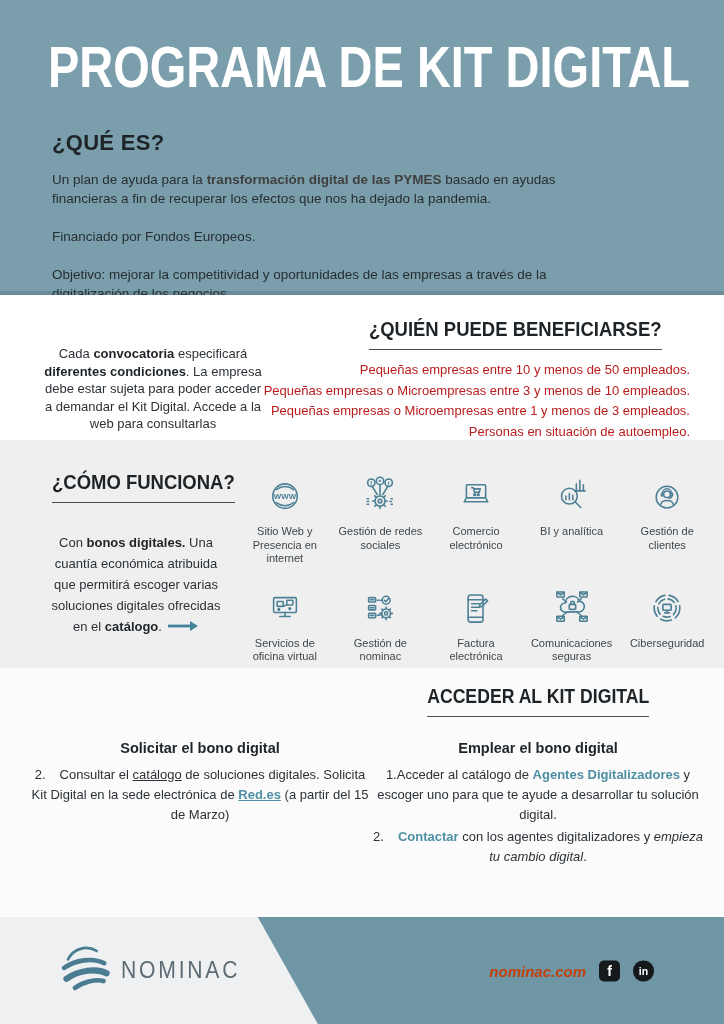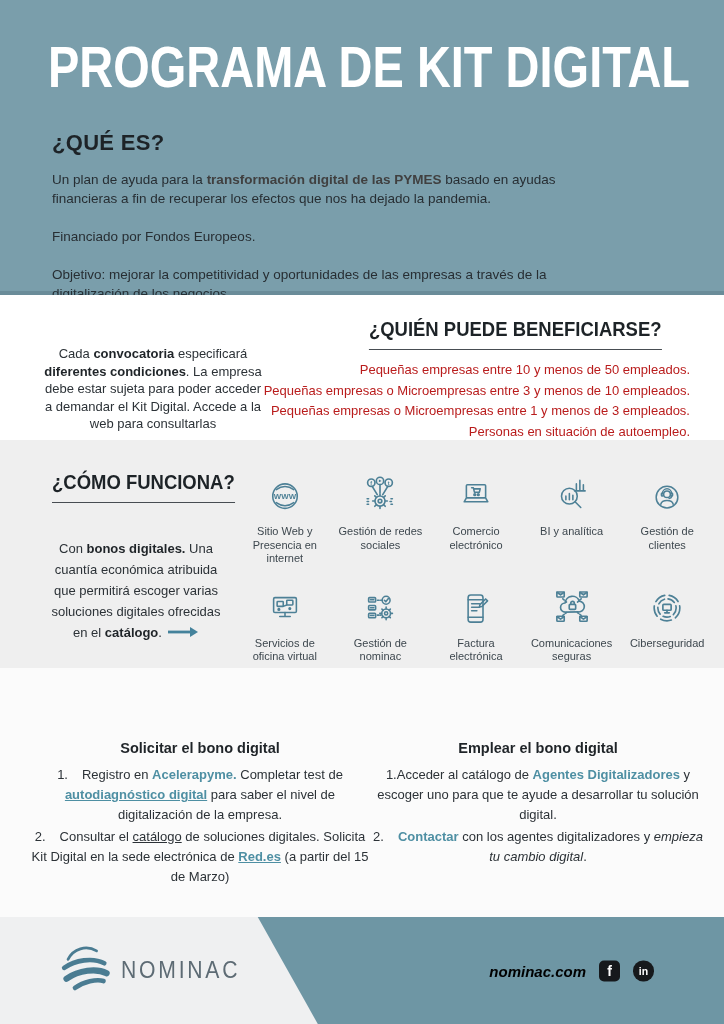--- a/index.html
+++ b/index.html
@@ -25,21 +25,21 @@
   .conditions b { color:#1f2428; }
   .beneficiaries { position:absolute; right:34px; top:22px; text-align:right; }
   .sec-heading { display:inline-block; font-size:21px; font-weight:bold; color:#1d2327;
                  padding-bottom:8px; border-bottom:1.5px solid #474d52; white-space:nowrap; }
   .beneficiaries .sec-heading { transform:scaleX(.88); transform-origin:right center; margin-right:28px; }
   .bene-lines { margin-top:10px; font-size:13px; line-height:20.5px; color:#b91c1c; }
 
   
   .how { height:228px; background:#EFEFEF; position:relative; }
   .how .sec-heading { position:absolute; left:52px; top:30px; transform:scaleX(.88); transform-origin:left center; }
-  .how-text { position:absolute; left:50px; top:98px; width:172px; text-align:center;
+  .how-text { position:absolute; left:50px; top:92px; width:172px; text-align:center;
               font-size:13px; line-height:21px; color:#2c3237; }
   .how-text b { color:#1f2428; }
   .arrow-icon { vertical-align:-1px; margin-left:5px; }
   .services { position:absolute; left:237px; top:24px; width:478px; display:grid;
               grid-template-columns:repeat(5,1fr); row-gap:10px; }
   .svc { text-align:center; padding:0 2px; }
   .svc .ic { height:54px; display:flex; align-items:flex-end; justify-content:center; }
   .svc .lbl { margin-top:7px; font-size:11px; line-height:13.5px; color:#3d474e; }
   .svc svg { stroke:#4d8096; fill:none; stroke-width:1.8; stroke-linecap:round; stroke-linejoin:round; }
   .svc svg text { stroke:none; fill:#4d8096; font-family:"Liberation Sans",sans-serif; }
@@ -62,21 +62,21 @@
   
   .footer { height:107px; position:relative; background:#EFF0F1; overflow:hidden; }
   .footer-teal { position:absolute; inset:0; background:#6E96A4;
                  clip-path:polygon(35.6% 0, 100% 0, 100% 100%, 43.9% 100%); }
   .logo { position:absolute; left:58px; top:50%; transform:translateY(-50%);
           display:flex; align-items:center; gap:9px; z-index:2; }
   .brand { font-size:23px; color:#5d6b74; letter-spacing:3px; font-weight:400;
            transform:scaleX(.92); transform-origin:left center; }
   .footer-right { position:absolute; right:70px; top:50%; transform:translateY(-50%);
                   display:flex; align-items:center; gap:13px; z-index:2; }
-  .website { font-size:15px; font-weight:bold; font-style:italic; color:#000000; }
+  .website { font-size:15px; font-weight:bold; font-style:italic; color:#c2410c; }
   .social { width:21px; height:21px; background:#16191c; color:#ffffff; display:flex;
             align-items:center; justify-content:center; font-weight:bold; cursor:pointer; }
   .social.fb { border-radius:5px; font-size:14px; }
   .social.li { border-radius:10px; font-size:10.5px; }
 </style>
 </head>
 <body>
 
 <div class="page">
 
@@ -254,24 +254,26 @@
               <path d="M24 26.5 v2.5 M21.5 29.3 h5"></path>
             </svg>
         </div>
         <div class="lbl">Ciberseguridad</div>
       </div>
 
     </div>
   </div>
 
   <div class="access">
+    <div class="access-head-wrap">
+      <span class="sec-heading">ACCEDER AL KIT DIGITAL</span>
+    </div>
 
     <div class="acc-col left">
       <h3>Solicitar el bono digital</h3>
-      <div class="acc-item"><span class="mk">1.</span><span>Registro en </span><a href="#" class="tlink">Acelerapyme.</a><span> Completar test de </span><a href="#" class="tlink ul">autodiagnóstico digital</a><span> para saber el nivel de digitalización de la empresa.</span></div>
       <div class="acc-item"><span class="mk">2.</span><span>Consultar el </span><span class="dul">catálogo</span><span> de soluciones digitales. Solicita Kit Digital en la sede electrónica de </span><a href="#" class="tlink ul">Red.es</a><span> (a partir del 15 de Marzo)</span></div>
     </div>
 
     <div class="acc-col right">
       <h3>Emplear el bono digital</h3>
       <div class="acc-item"><span class="mk tight">1.</span><span>Acceder al catálogo de </span><a href="#" class="tlink">Agentes Digitalizadores</a><span> y escoger uno para que te ayude a desarrollar tu solución digital.</span></div>
       <div class="acc-item"><span class="mk">2.</span><a href="#" class="tlink">Contactar</a><span> con los agentes digitalizadores y </span><span class="itx">empieza tu cambio digital</span><span>.</span></div>
     </div>
   </div>
 

